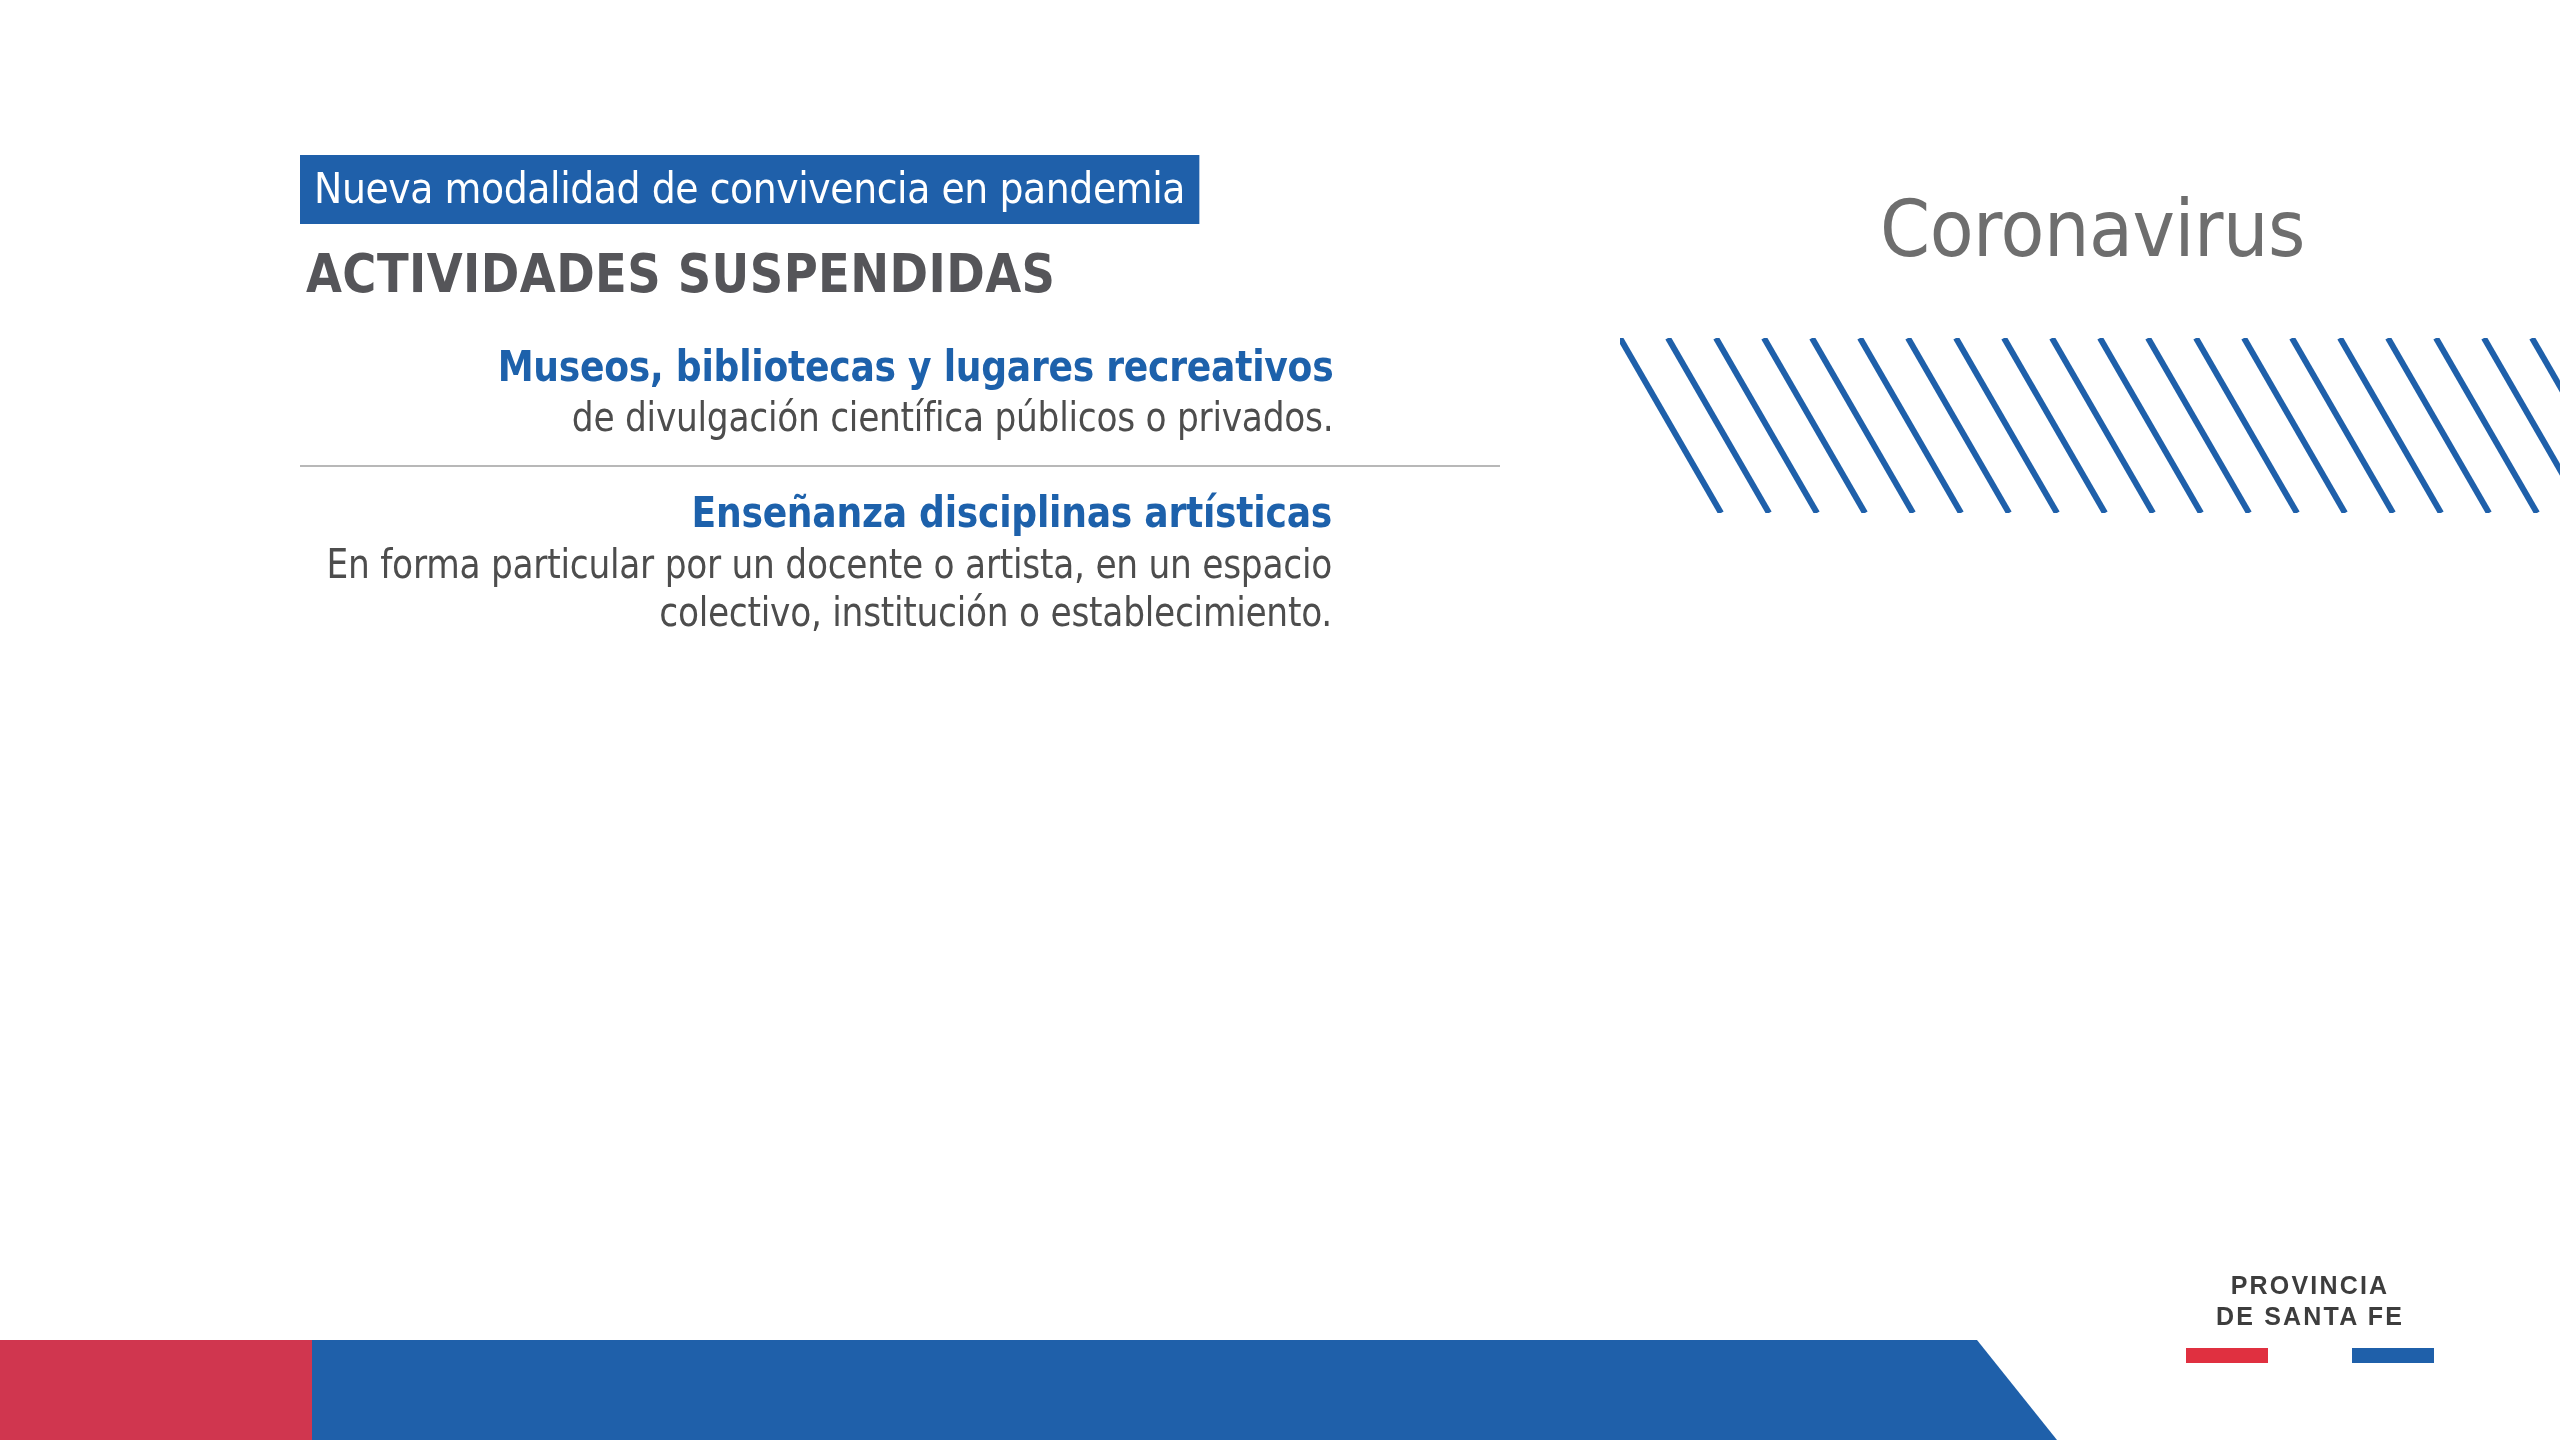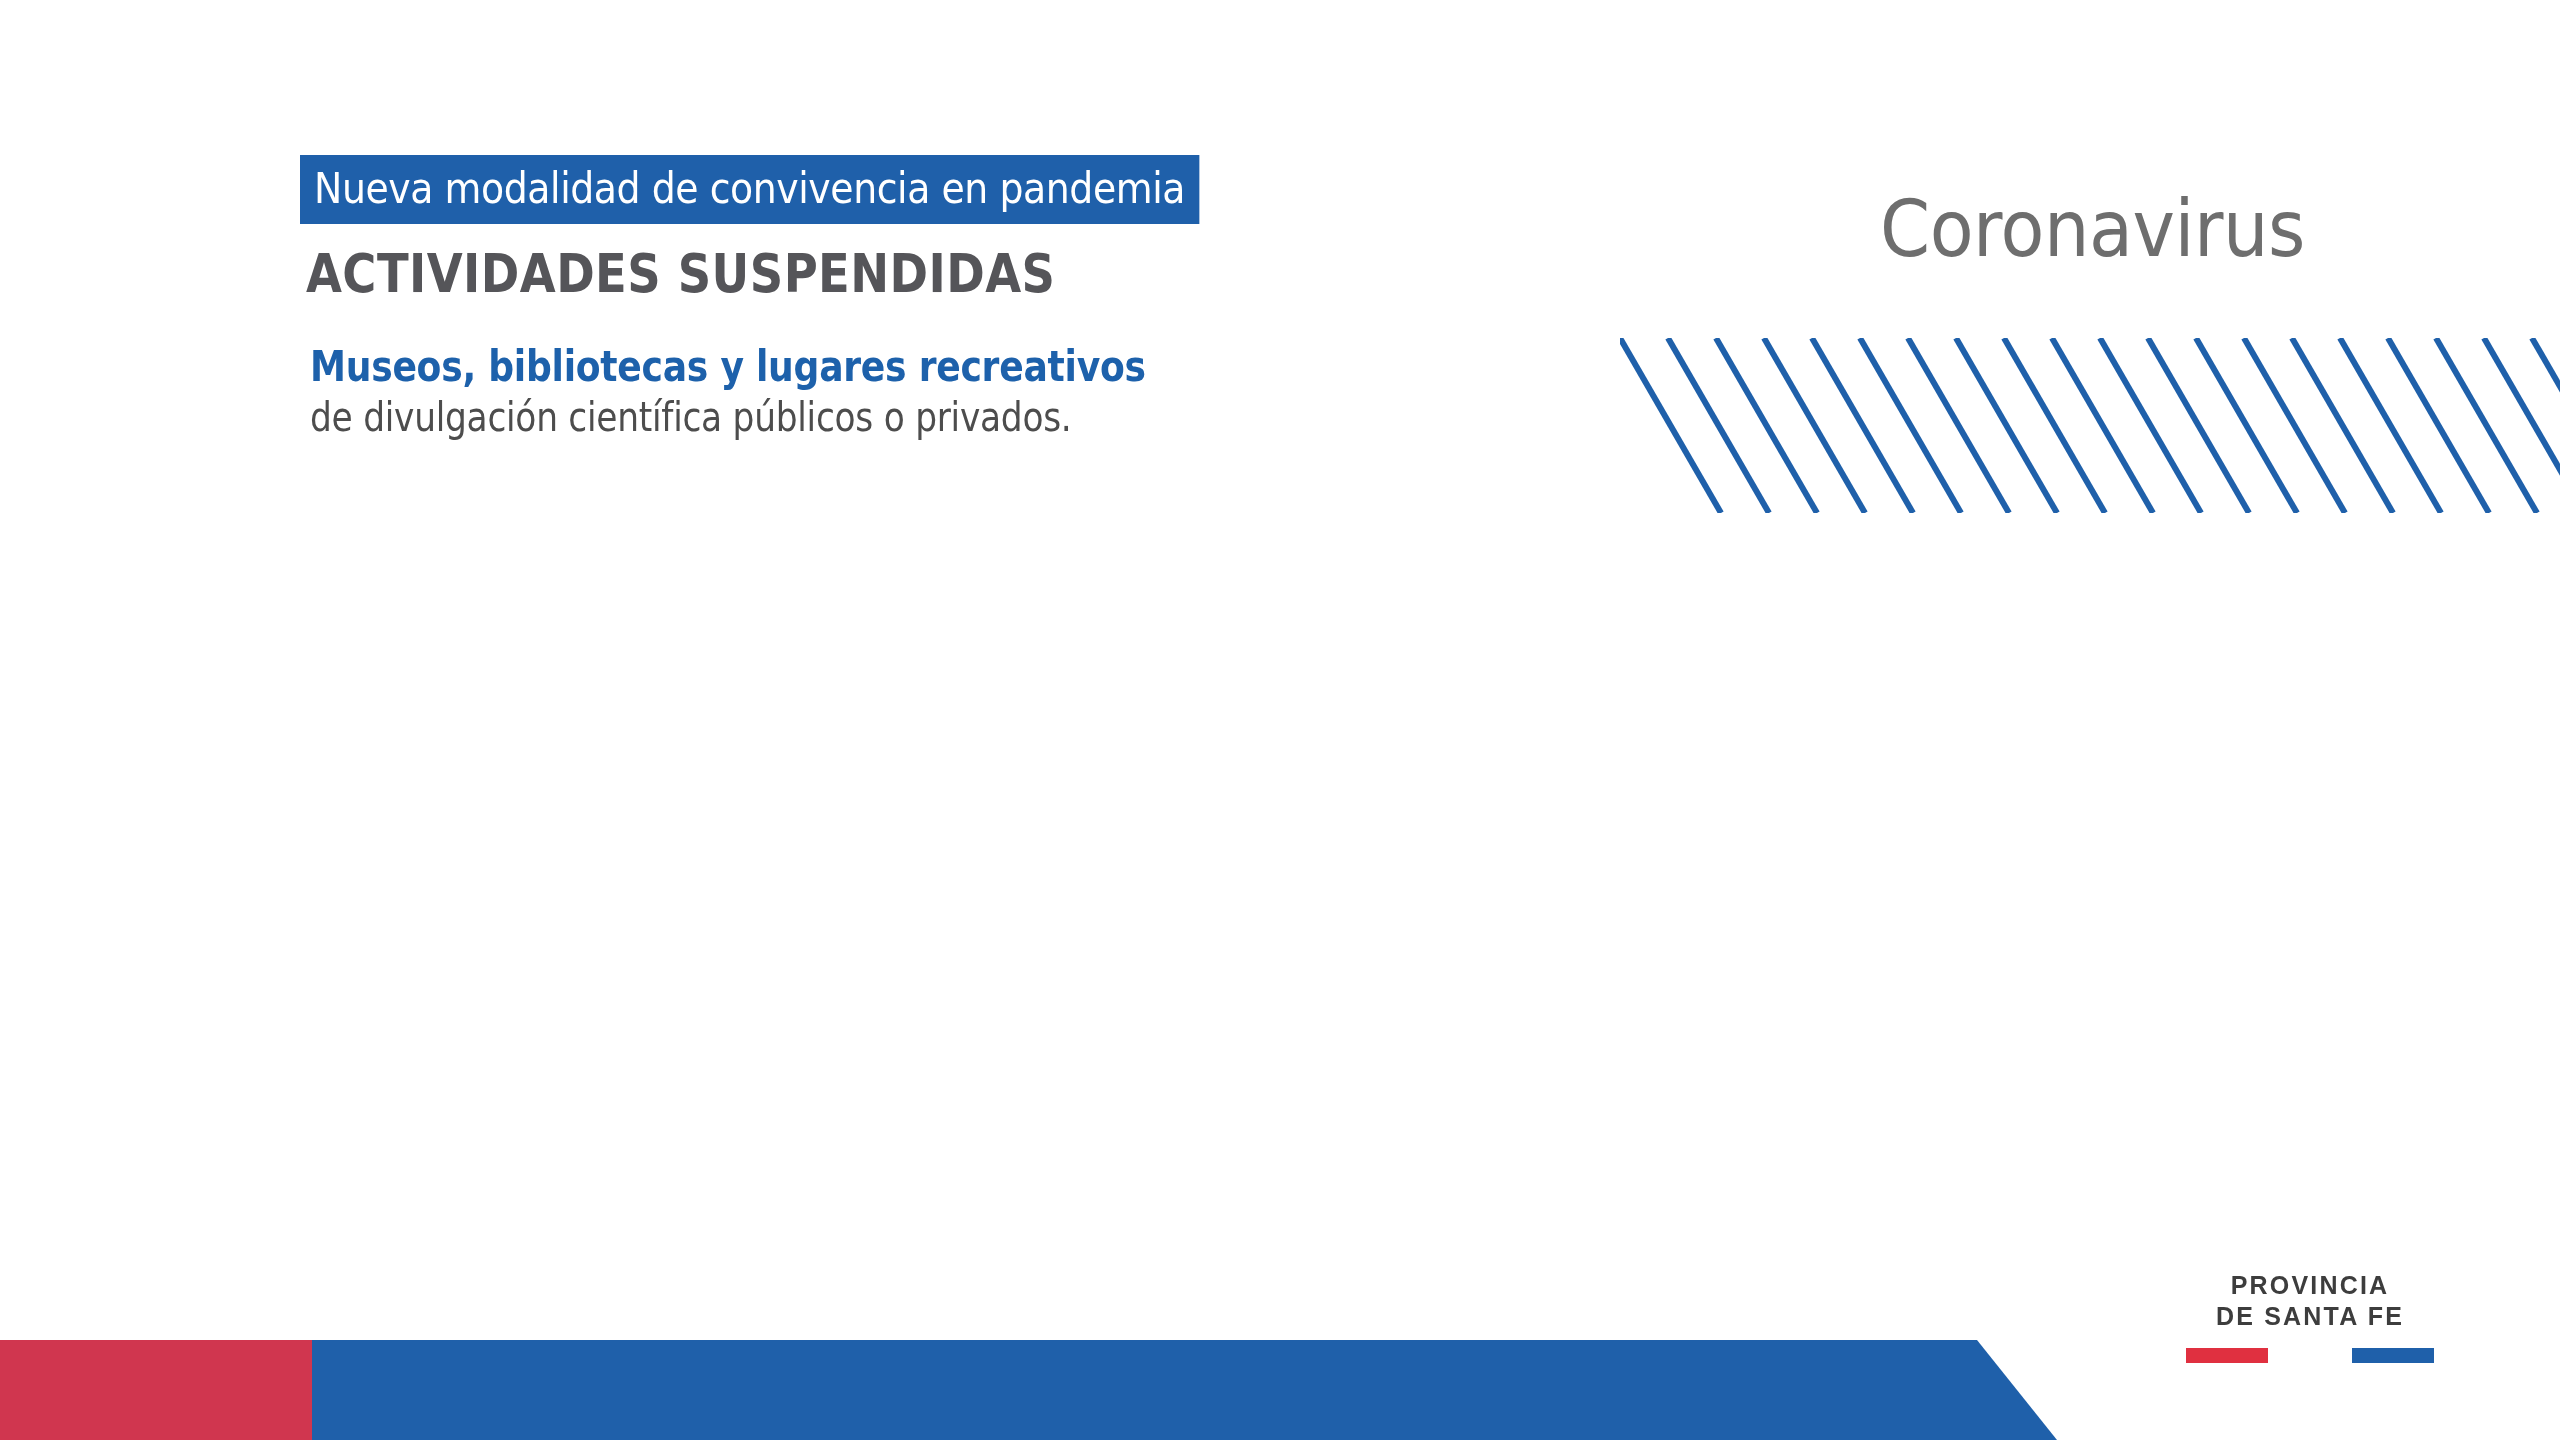--- a/index.html
+++ b/index.html
@@ -52,20 +52,21 @@
   }
 
   #activity-list {
     margin: 40px 0 0 0;
     padding: 0;
     list-style: none;
   }
 
   .activity-item {
     padding: 0 0 0 0;
+    text-align: right;
   }
   .activity-item + .activity-item {
     border-top: 2px solid #b8b8b8;
     margin-top: 20px;
     padding-top: 22px;
   }
   .activity-item:first-child {
     padding-left: 10px;
   }
   .activity-item:first-child + .activity-item {
@@ -193,20 +194,24 @@
     <div id="page-title">ACTIVIDADES SUSPENDIDAS</div>
 
     <ul id="activity-list">
 
       <li class="activity-item">
         <div class="activity-heading">Museos, bibliotecas y lugares recreativos</div>
         <div class="activity-desc">de divulgación científica públicos o privados.</div>
       </li>
 
 
+      <li class="activity-item">
+        <div class="activity-heading">Enseñanza disciplinas artísticas</div>
+        <div class="activity-desc">En forma particular por un docente o artista, en un espacio colectivo, institución o establecimiento.</div>
+      </li>
 
 
 
     </ul>
   </div>
 
   <div id="coronavirus-title">Coronavirus</div>
 
   <div id="stripe-band">
     <svg width="940" height="175" viewBox="0 0 940 175">

